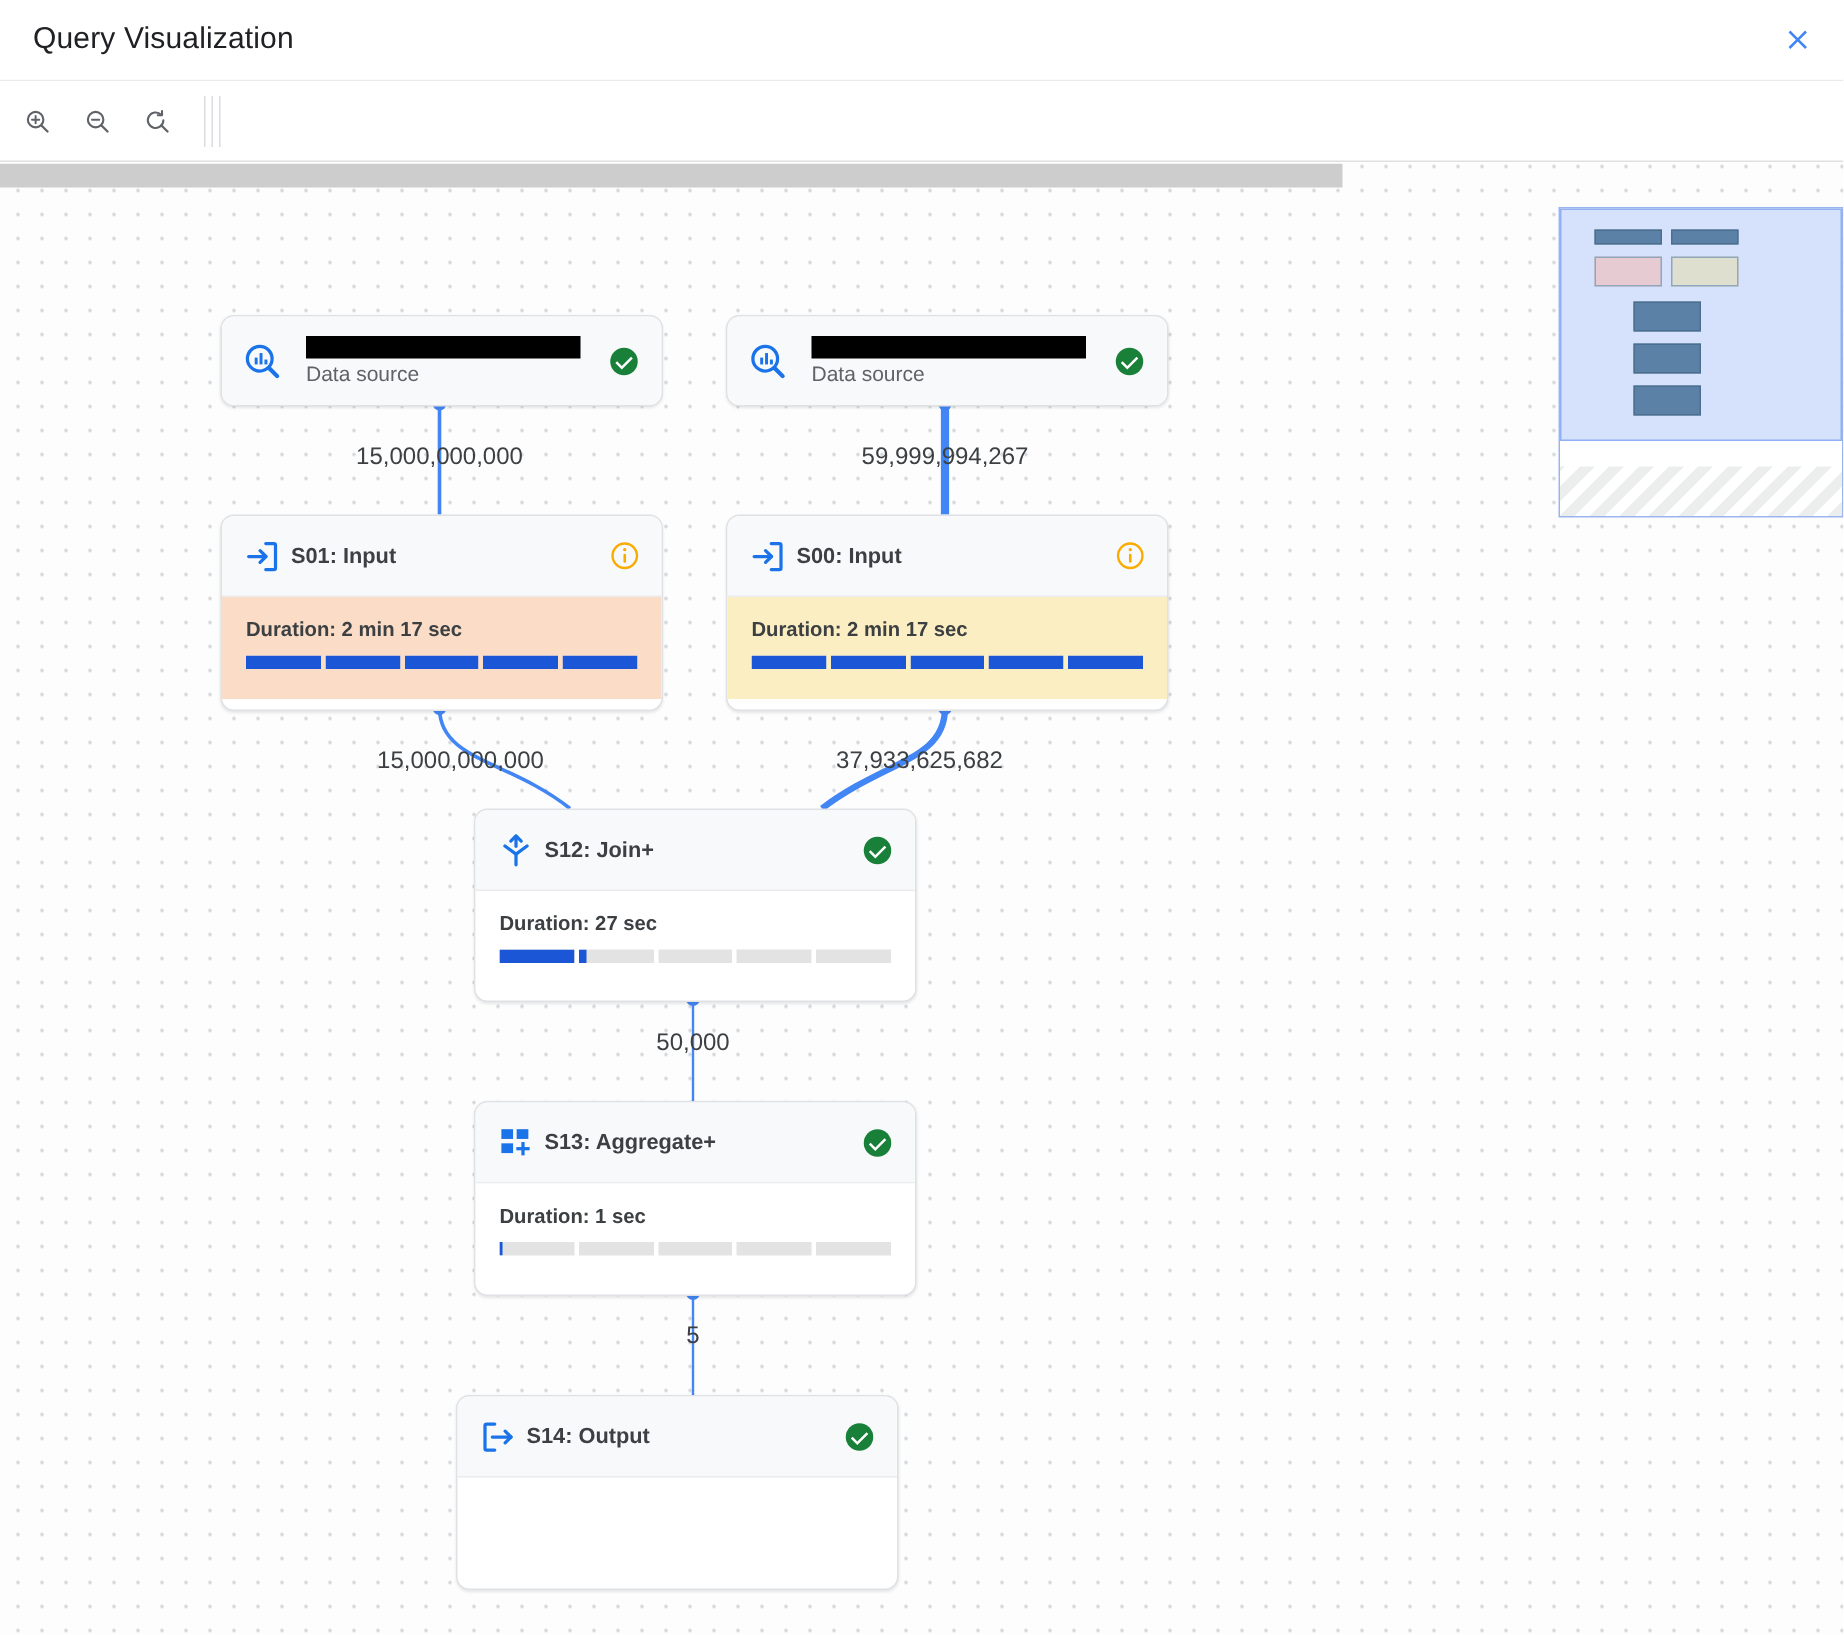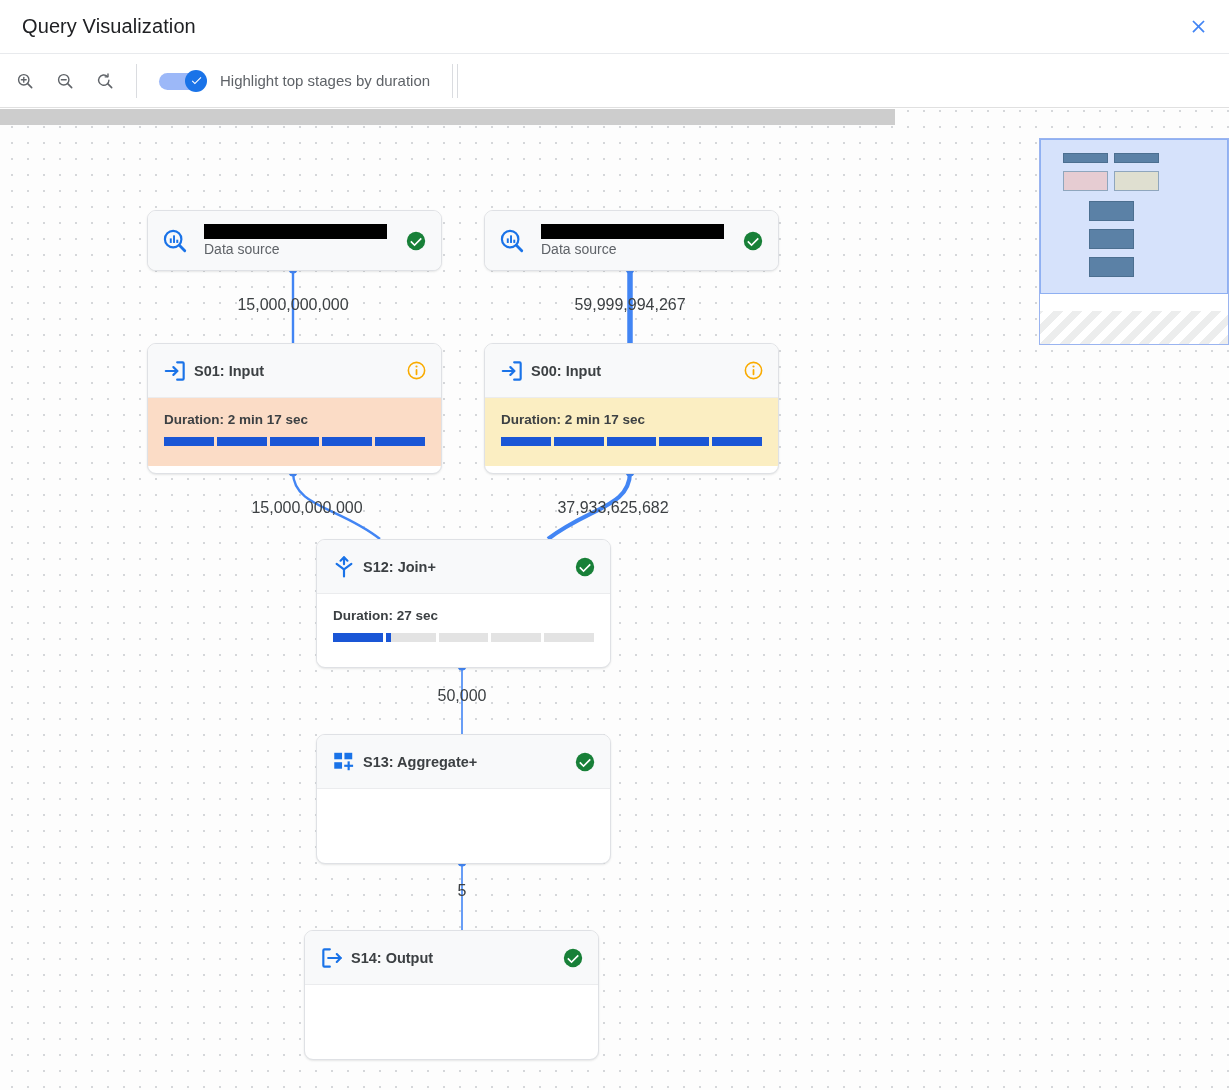--- a/index.html
+++ b/index.html
@@ -335,31 +335,20 @@
       <svg width="20" height="20" viewBox="0 0 24 24">
         <path d="M14.9 6.6a6.2 6.2 0 1 0 1.8 4.4" fill="none" stroke="#5f6368" stroke-width="1.7" stroke-linecap="round"></path>
         <path d="M15.6 3.6v3.4h-3.4" fill="none" stroke="#5f6368" stroke-width="1.7" stroke-linecap="round" stroke-linejoin="round"></path>
         <line x1="15.2" y1="15.2" x2="20" y2="20" stroke="#5f6368" stroke-width="1.9" stroke-linecap="round"></line>
       </svg>
     </div>
   </div>
 
   <div class="tb-divider"></div>
 
-  <div class="toggle-group">
-    <div class="switch on">
-      <div class="track"></div>
-      <div class="knob">
-        <svg width="13" height="13" viewBox="0 0 24 24">
-          <path d="M9 16.2 4.8 12l-1.4 1.4L9 19 21 7l-1.4-1.4z" fill="#ffffff"></path>
-        </svg>
-      </div>
-    </div>
-    <span class="toggle-label">Highlight top stages by duration</span>
-  </div>
 
   <div class="tb-divider"></div>
 
 
   <div class="tb-divider"></div>
 
 
 </div>
 
 <div class="canvas">
@@ -574,20 +563,40 @@
         </svg>
       </div>
       <div class="node-title">S13: Aggregate+</div>
       <div class="status-icon">
         <svg width="22" height="22" viewBox="0 0 24 24">
           <circle cx="12" cy="12" r="10" fill="#188038"></circle>
           <path d="M10.4 15.2 7 11.8l-1.3 1.3 4.7 4.7 8-8-1.3-1.3z" fill="#ffffff"></path>
         </svg>
       </div>
     </div>
+    <div class="node-body plain">
+      <div class="duration-text">Duration: 1 sec</div>
+      <div class="progress">
+        <div class="seg">
+            <div class="fill" style="width:5%"></div>
+          </div>
+        <div class="seg">
+            <div class="fill" style="width:0%"></div>
+          </div>
+        <div class="seg">
+            <div class="fill" style="width:0%"></div>
+          </div>
+        <div class="seg">
+            <div class="fill" style="width:0%"></div>
+          </div>
+        <div class="seg">
+            <div class="fill" style="width:0%"></div>
+          </div>
+      </div>
+    </div>
   </div>
 
   <div class="node stage" style="left:304px; top:821px; width:293px; height:128px;">
     <div class="node-head">
       <div class="node-icon">
         <svg width="26" height="26" viewBox="0 0 24 24">
           <path d="M10 4H5a1 1 0 0 0-1 1v14a1 1 0 0 0 1 1h5" fill="none" stroke="#1a73e8" stroke-width="2" stroke-linecap="round"></path>
           <line x1="8.5" y1="12" x2="20" y2="12" stroke="#1a73e8" stroke-width="2" stroke-linecap="round"></line>
           <path d="M16.4 8.4 20 12l-3.6 3.6" fill="none" stroke="#1a73e8" stroke-width="2" stroke-linecap="round" stroke-linejoin="round"></path>
         </svg>

